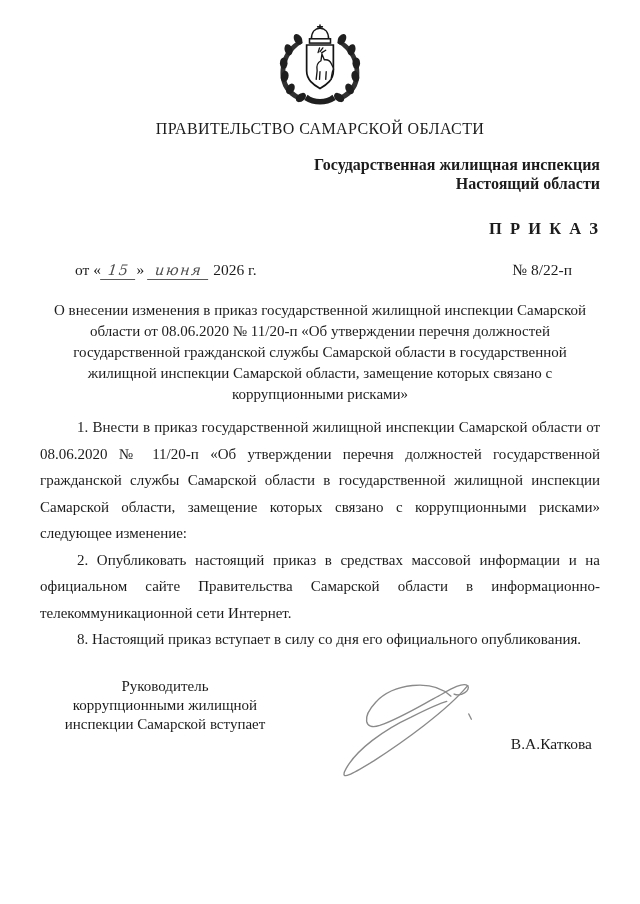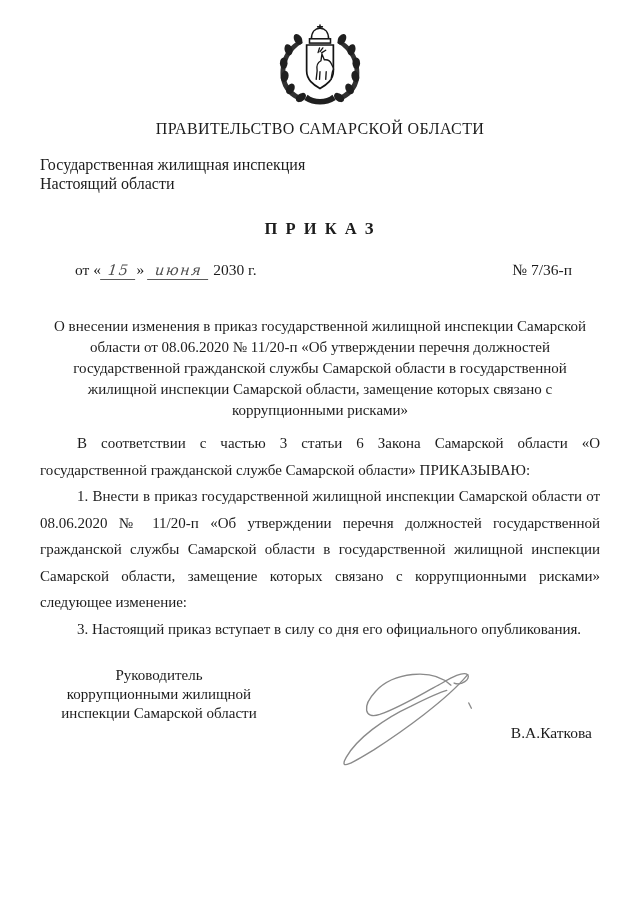--- a/index.html
+++ b/index.html
@@ -22,28 +22,28 @@
   .emblem-wrap svg{display:inline-block;}
   .gov-line{
     text-align:center;
     font-size:16px;
     letter-spacing:0.4px;
     margin-top:4px;
     white-space:nowrap;
     font-family:Liberation Serif, serif;
   }
   .agency{
-    text-align:left;
-    font-weight:normal;
+    text-align:right;
+    font-weight:bold;
     font-size:16px;
     line-height:19px;
     margin-top:17px;
   }
   .doc-type{
-    text-align:center;
+    text-align:right;
     font-weight:bold;
     font-size:16.5px;
     letter-spacing:2px;
     margin-top:26px;
   }
   .meta-row{
     display:flex;
     justify-content:space-between;
     align-items:baseline;
     margin-top:22px;
@@ -57,41 +57,41 @@
     font-family:"DejaVu Serif", serif;
     color:#4f4f4f;
     border-bottom:1px solid #5a5a5a;
     padding:0 7px 1px 7px;
     letter-spacing:1.5px;
     transform:skewX(-6deg);
     font-size:14.5px;
   }
   .subject{
     width:540px;
-    margin:36px auto 0 auto;
+    margin:20px auto 0 auto;
     text-align:center;
     font-size:15px;
     line-height:21px;
   }
   .body-text{margin-top:9px;}
   .body-text p{
     margin:0;
     font-size:15px;
     line-height:26.5px;
     text-align:justify;
     text-indent:37px;
   }
   .sig-block{
     position:relative;
     margin-top:20px;
     height:120px;
   }
   .sig-title{
     position:absolute;
-    left:10px;top:4px;
+    left:16px;top:4px;
     width:218px;
     text-align:center;
     font-size:15px;
     line-height:19px;
   }
   .sig-name{
     position:absolute;
     right:8px;top:62px;
     font-size:15.5px;
     white-space:nowrap;
@@ -152,38 +152,38 @@
     <div>Государственная жилищная инспекция</div>
     <div>Настоящий области</div>
   </div>
 
   <div class="doc-type">П Р И К А З</div>
 
   <div class="meta-row">
     <div>
       <span>от «</span><span class="hand">15</span><span>»</span>
       <span class="hand">июня</span>
-      <span>2030 г.</span>
+      <span>2026 г.</span>
     </div>
-    <div>№ 7/36-п</div>
+    <div>№ 8/22-п</div>
   </div>
 
   <div class="subject">О внесении изменения в приказ государственной жилищной инспекции Самарской области от 08.06.2020 № 11/20-п «Об утверждении перечня должностей государственной гражданской службы Самарской области в государственной жилищной инспекции Самарской области, замещение которых связано с коррупционными рисками»</div>
 
   <div class="body-text">
-    <p>В соответствии с частью 3 статьи 6 Закона Самарской области «О государственной гражданской службе Самарской области» ПРИКАЗЫВАЮ:</p>
     <p>1. Внести в приказ государственной жилищной инспекции Самарской области от 08.06.2020 № 11/20-п «Об утверждении перечня должностей государственной гражданской службы Самарской области в государственной жилищной инспекции Самарской области, замещение которых связано с коррупционными рисками» следующее изменение:</p>
-    <p>3. Настоящий приказ вступает в силу со дня его официального опубликования.</p>
+    <p>2. Опубликовать настоящий приказ в средствах массовой информации и на официальном сайте Правительства Самарской области в информационно-телекоммуникационной сети Интернет.</p>
+    <p>8. Настоящий приказ вступает в силу со дня его официального опубликования.</p>
   </div>
 
   <div class="sig-block">
     <div class="sig-title">
       <div>Руководитель</div>
       <div>коррупционными жилищной</div>
-      <div>инспекции Самарской области</div>
+      <div>инспекции Самарской вступает</div>
     </div>
 
     <svg class="sig-script" width="160" height="110" viewBox="0 0 150 105" xmlns="http://www.w3.org/2000/svg">
       <g fill="none" stroke="#8a8a8a" stroke-width="1.3" stroke-linecap="round">
         <path d="M116,24 C98,7 60,12 44,30 C31,44 33,57 48,52 C70,44 92,30 104,24 C113,19 127,10 132,14 C135,18 126,25 119,22"></path>
         <path d="M132,14 C112,38 70,68 42,86 C24,97 8,107 16,93 C26,75 52,56 78,44 C92,37 104,31 112,29"></path>
         <path d="M133,41 l2.5,5"></path>
       </g>
     </svg>
 

